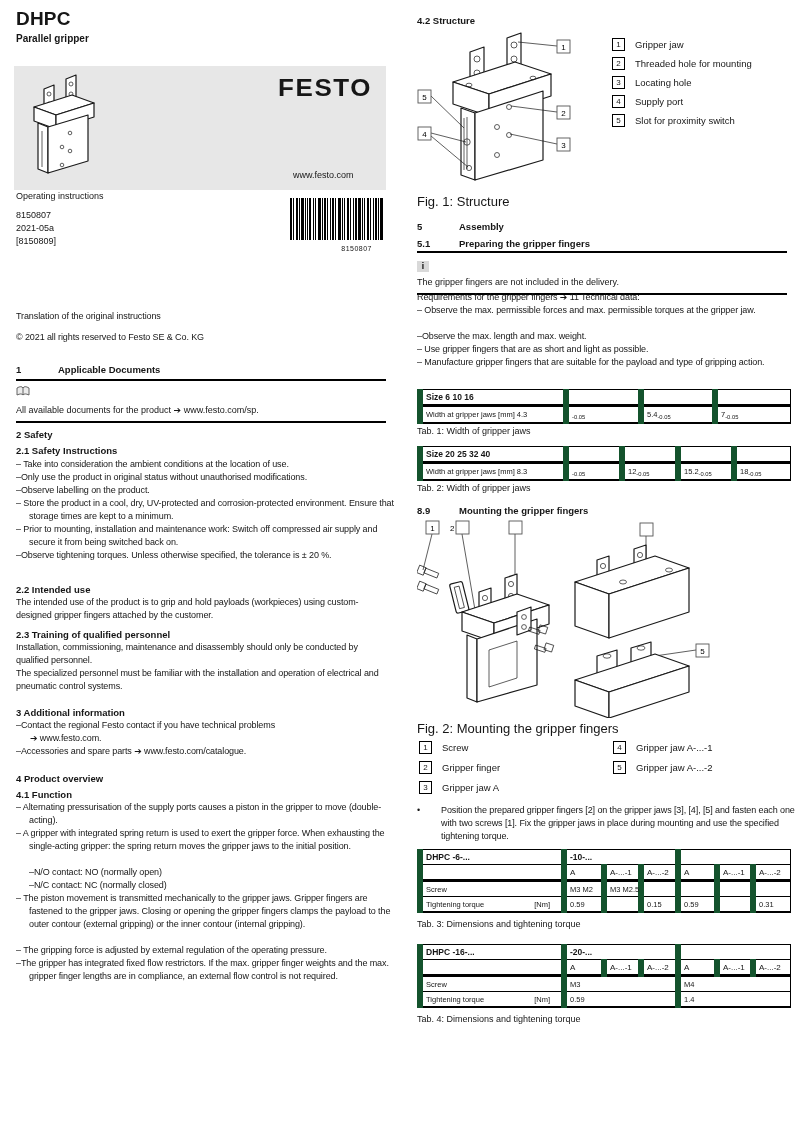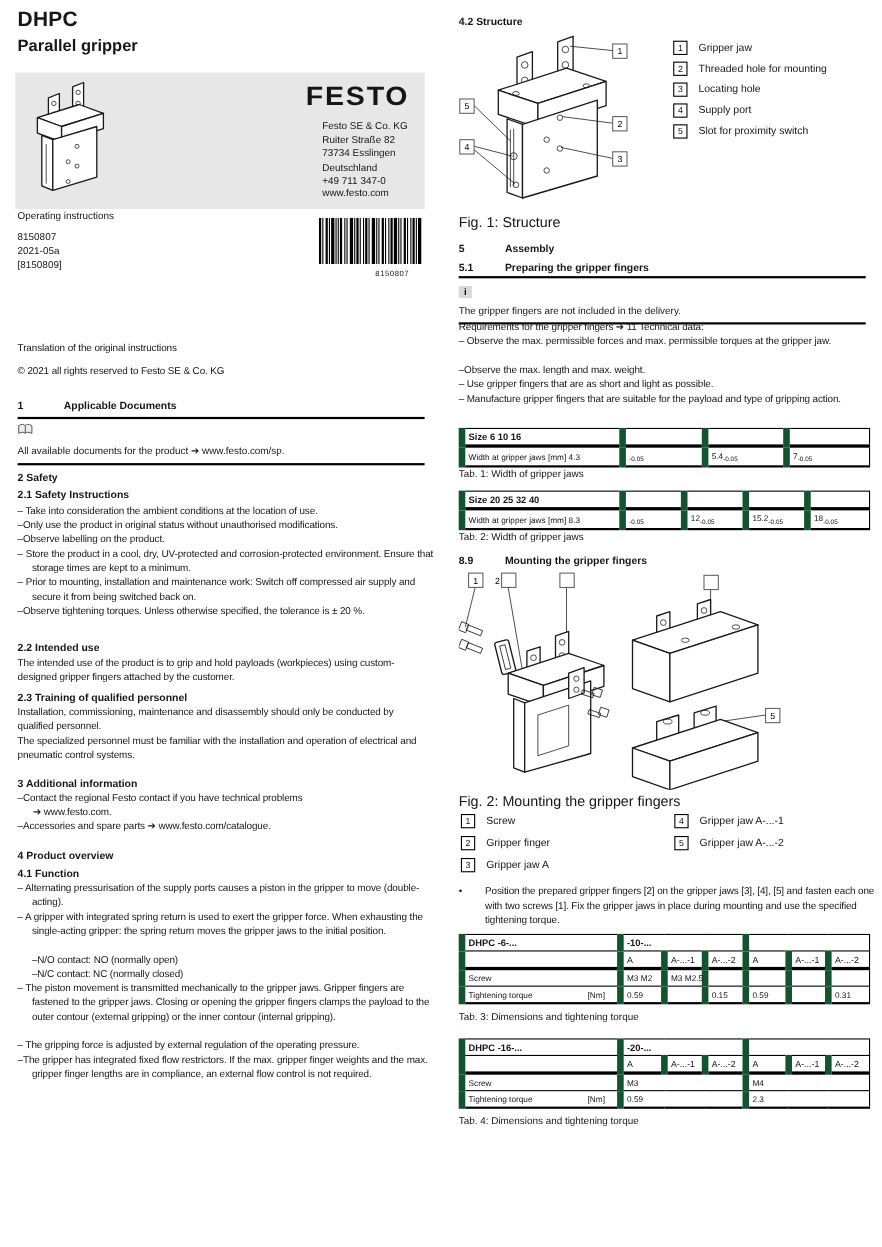--- a/index.html
+++ b/index.html
@@ -10,21 +10,21 @@
   .colR{left:417px;width:370px;}
   .blk{position:absolute;left:0;width:370px;}
   p{margin:0;}
   .body{font-size:9px;line-height:13px;letter-spacing:-0.1px;}
   .b{padding-left:13px;text-indent:-13px;}
   .bsub{padding-left:25px;text-indent:-12px;}
   .hin{font-size:9.5px;font-weight:bold;line-height:13px;}
   .htab{font-size:9.5px;font-weight:bold;line-height:13px;}
   .htab .num{display:inline-block;width:42px;font-weight:bold;}
   .t-title{font-size:19px;font-weight:bold;letter-spacing:.2px;}
-  .t-sub{font-size:15px;font-weight:bold;}
+  .t-sub{font-size:10px;font-weight:bold;}
   .brandbox{position:absolute;left:-2px;top:66px;width:372px;height:124px;background:#e7e7e7;}
   .logo{position:absolute;right:14px;top:8px;font-size:24px;font-weight:bold;letter-spacing:1.5px;
         transform:scale(1.08,1.0);transform-origin:right top;}
   .addr{position:absolute;left:279px;top:42px;font-size:9px;line-height:12.5px;}
   .site{position:absolute;left:279px;top:104px;font-size:9px;}
   .docmeta{font-size:9px;line-height:13px;}
   .barcode{position:absolute;left:274px;top:198px;width:94px;text-align:center;}
   .barcode .num{font-size:7px;letter-spacing:.5px;display:block;margin-top:1px;text-align:right;padding-right:12px;}
   .noteblock{border-top:2px solid #000;border-bottom:2px solid #000;padding:2px 0 4px 0;}
   .noteblock .ntext{font-size:9px;line-height:13px;margin-top:3px;}
@@ -83,27 +83,20 @@
         <polygon class="ln fw" points="28,42 66,30 66,44 28,56"></polygon>
         <polygon class="ln fw" points="10,50 20,54 20,100 10,96"></polygon>
         <polygon class="ln fw" points="20,54 60,42 60,88 20,100"></polygon>
         <circle class="lt" cx="42" cy="60" r="1.8"></circle>
           <circle class="lt" cx="34" cy="74" r="1.8"></circle>
         <circle class="lt" cx="42" cy="78" r="1.8"></circle>
           <circle class="lt" cx="34" cy="92" r="1.8"></circle>
         <line class="lt" x1="14" y1="58" x2="14" y2="94"></line>
       </svg>
       <div class="logo">FESTO</div>
-      <div class="addr">
-        <p>Festo SE &amp; Co. KG</p>
-        <p>Ruiter Straße 82</p>
-        <p>73734 Esslingen</p>
-        <p>Deutschland</p>
-        <p>+49 711 347-0</p>
-      </div>
       <p class="site">www.festo.com</p>
     </div>
 
     <p class="blk docmeta" style="top:190px">Operating instructions</p>
     <p class="blk docmeta" style="top:209px">8150807</p>
     <p class="blk docmeta" style="top:222px">2021-05a</p>
     <p class="blk docmeta" style="top:235px">[8150809]</p>
 
     <div class="barcode">
       <svg width="94" height="42">
@@ -509,20 +502,20 @@
             <td>A-...-2</td>
       </tr>
       <tr class="rw">
         <td>Screw</td>
         <td colspan="3">M3</td>
         <td colspan="3">M4</td>
       </tr>
       <tr class="rl">
         <td><span>Tightening torque</span><span class="unit">[Nm]</span></td>
         <td colspan="3">0.59</td>
-        <td colspan="3">2.3</td>
+        <td colspan="3">1.4</td>
       </tr>
     </tbody>
       </table>
     <p class="blk tabcap" style="top:1014px">Tab. 4: Dimensions and tightening torque</p>
 
   </div>
 </div>
 
 </body></html>

